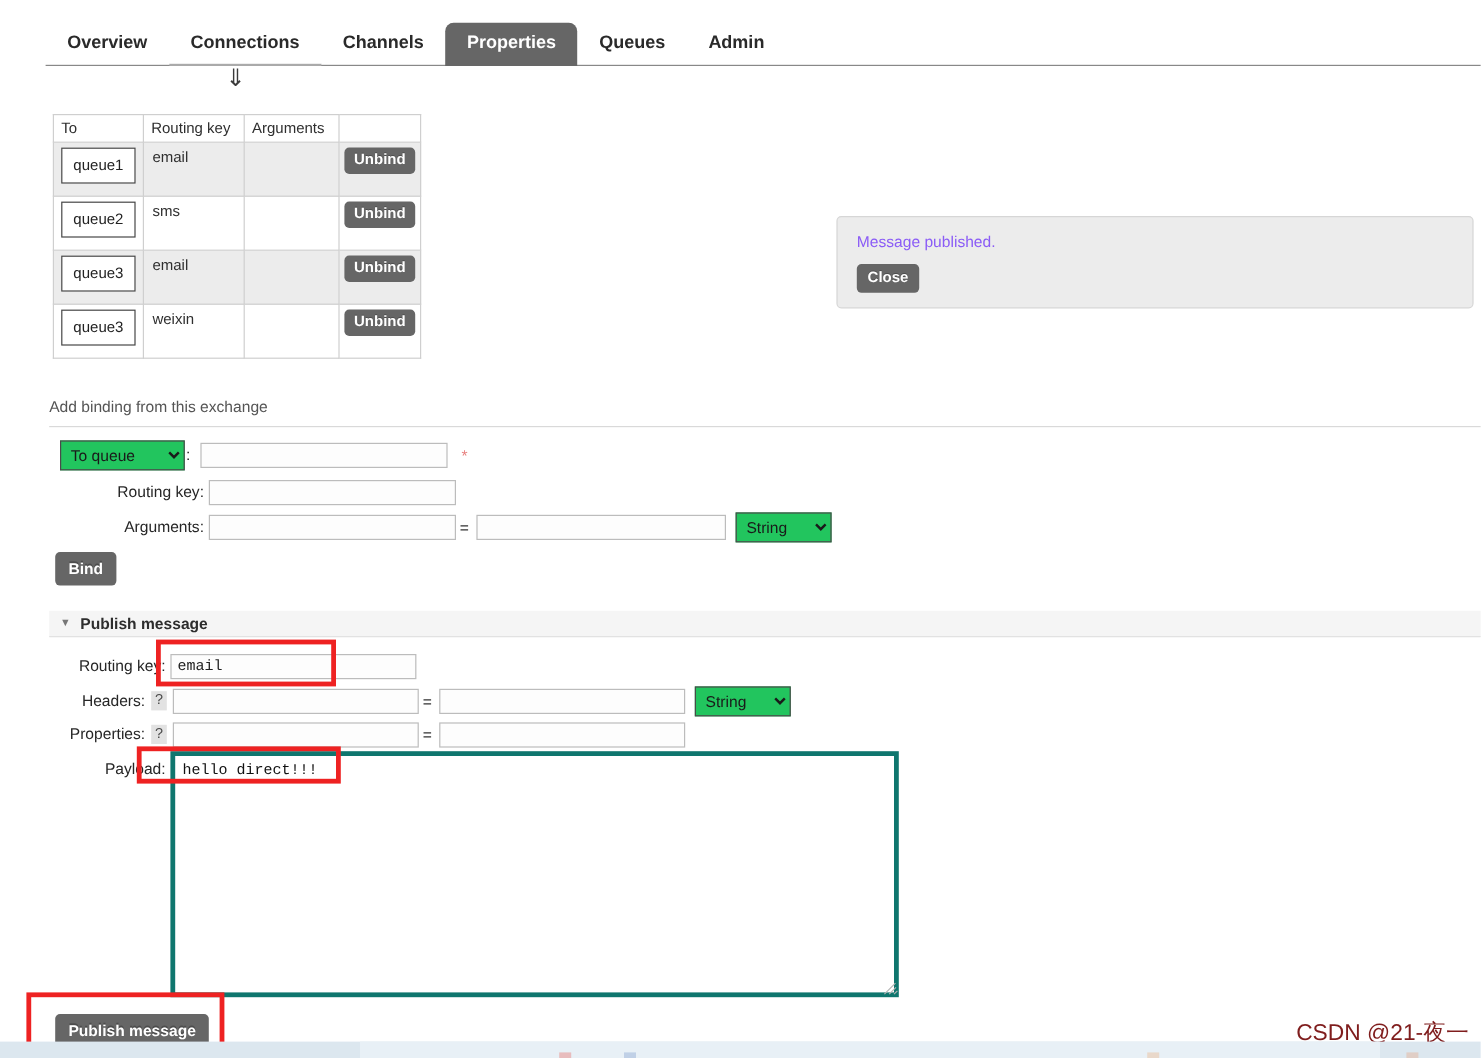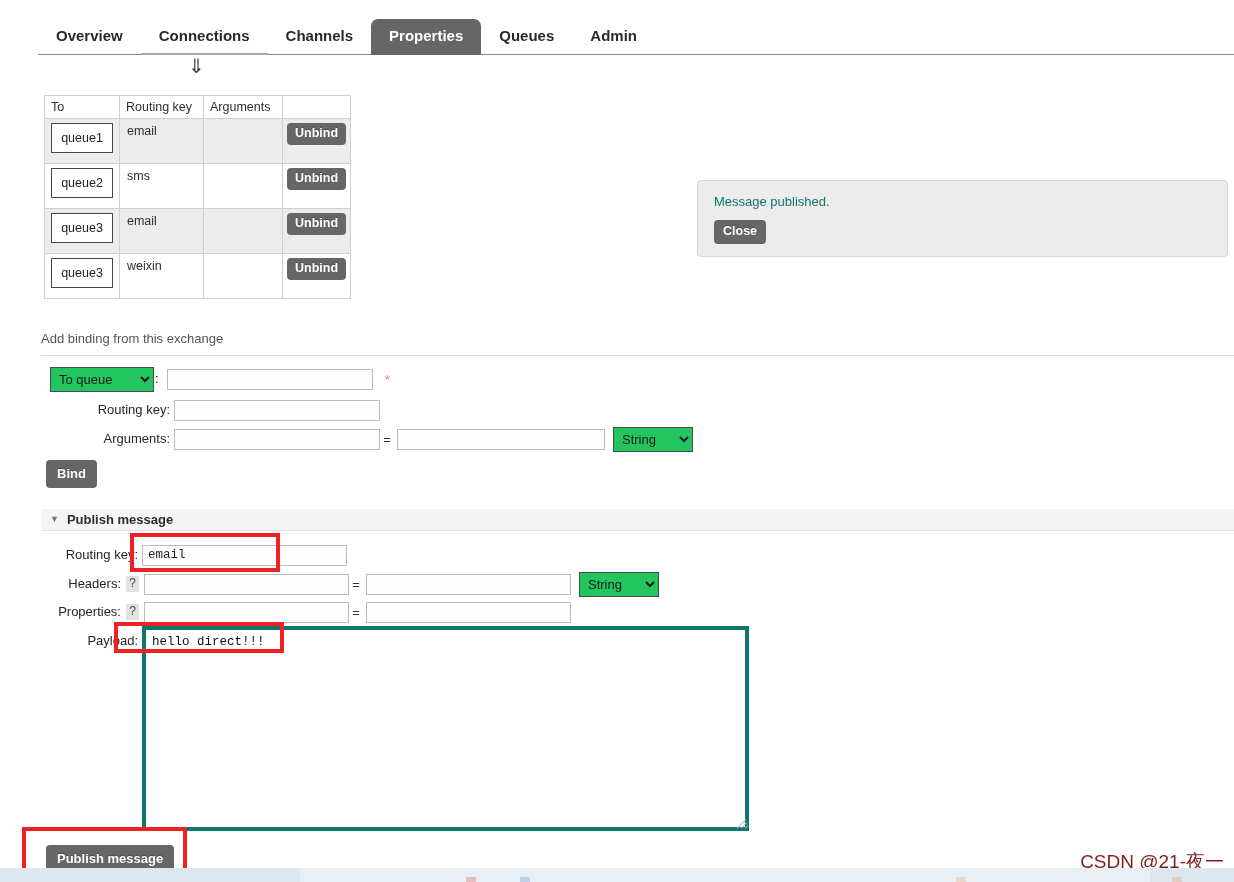--- a/index.html
+++ b/index.html
@@ -136,21 +136,21 @@
     left: 697px; top: 180px;
     width: 531px;
     height: 77px;
     background: #ececec;
     border: 1px solid #d6d6d6;
     border-radius: 4px;
     padding: 14px 16px;
   }
   .msg-text {
     font-size: 13px;
-    color: #0f766e;
+    color: #8b5cf6;
     line-height: 14px;
     margin-bottom: 11px;
   }
 
   
   .section-title {
     position: absolute;
     font-size: 13px;
     color: #555555;
     line-height: 14px;

